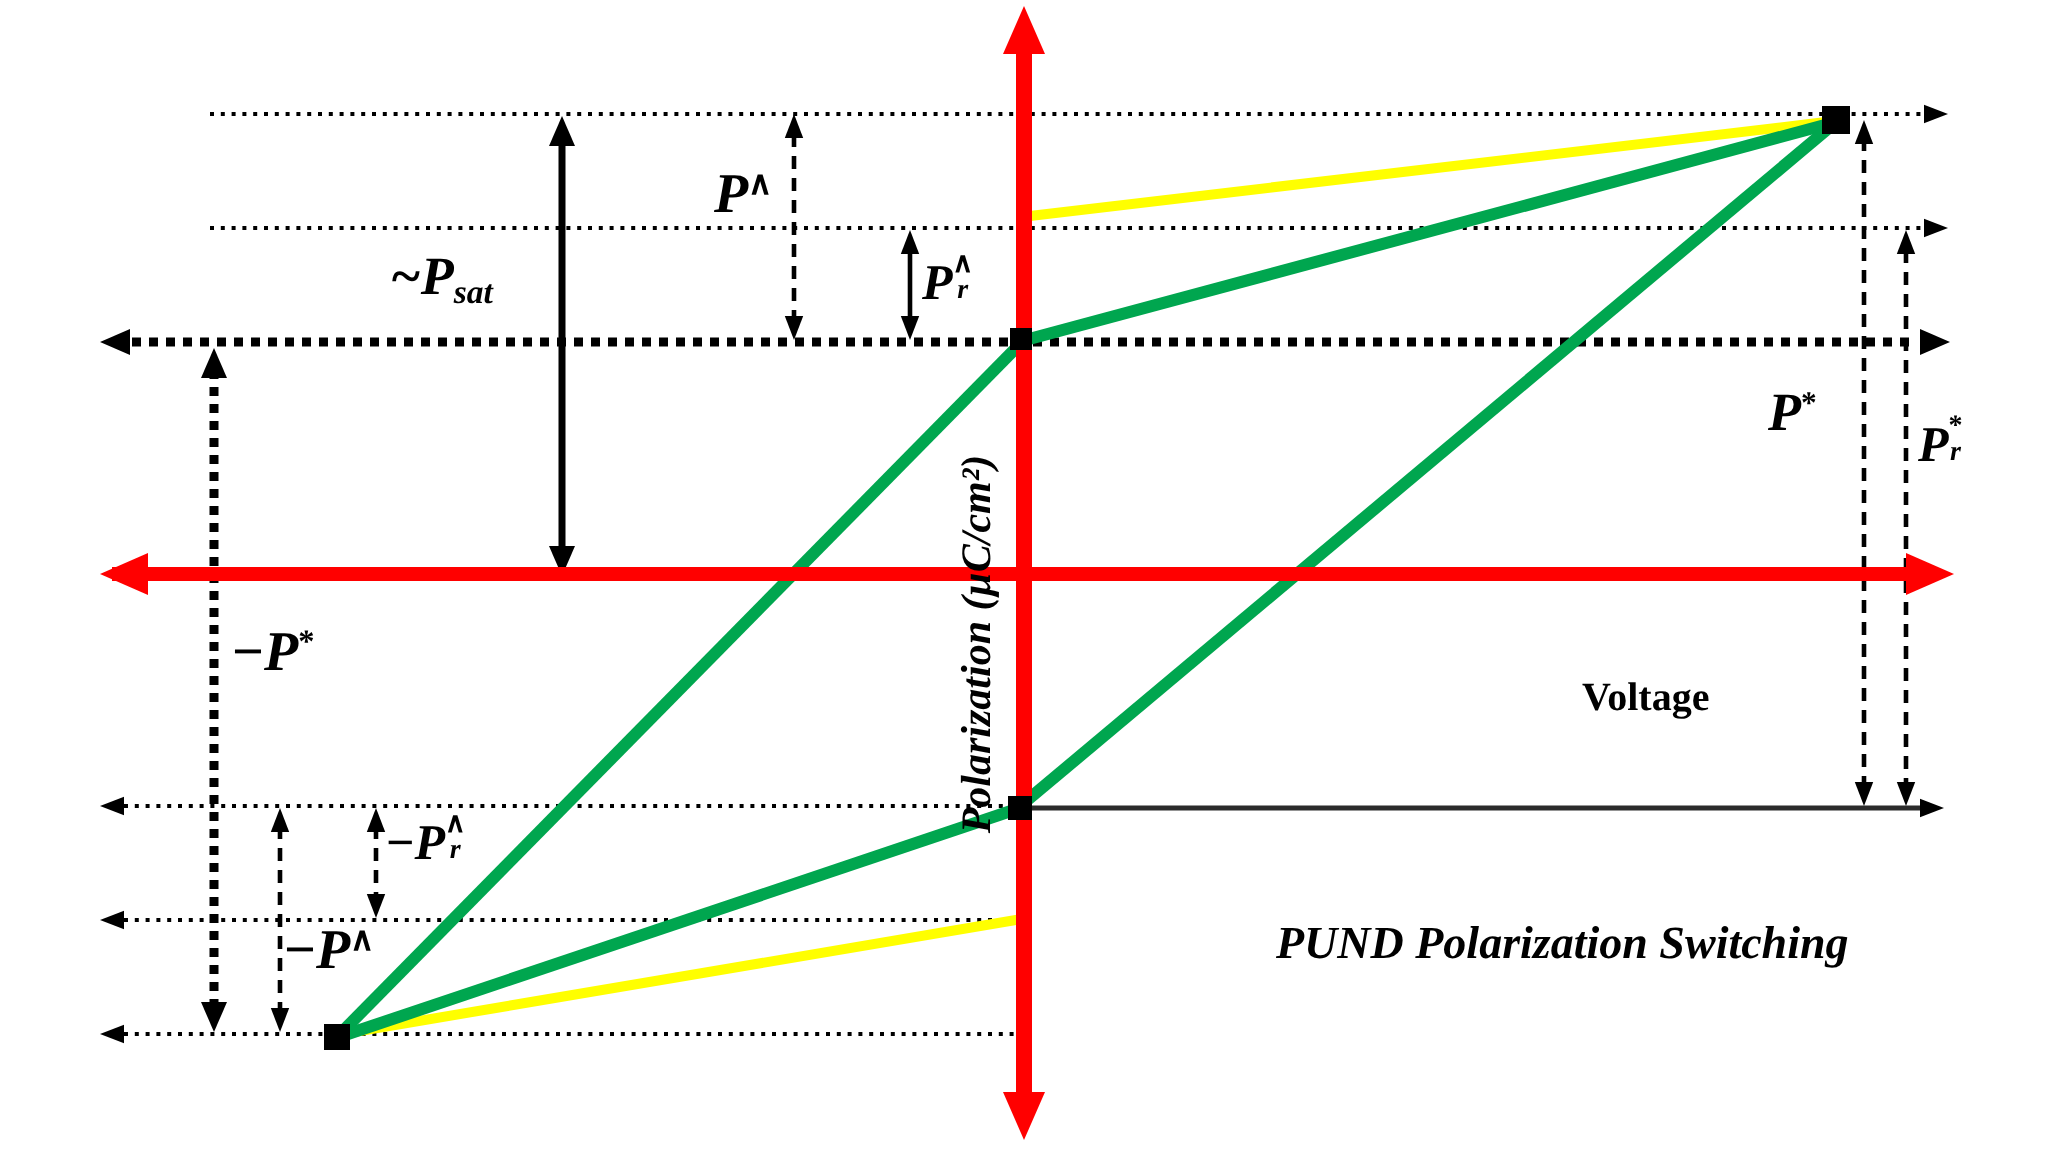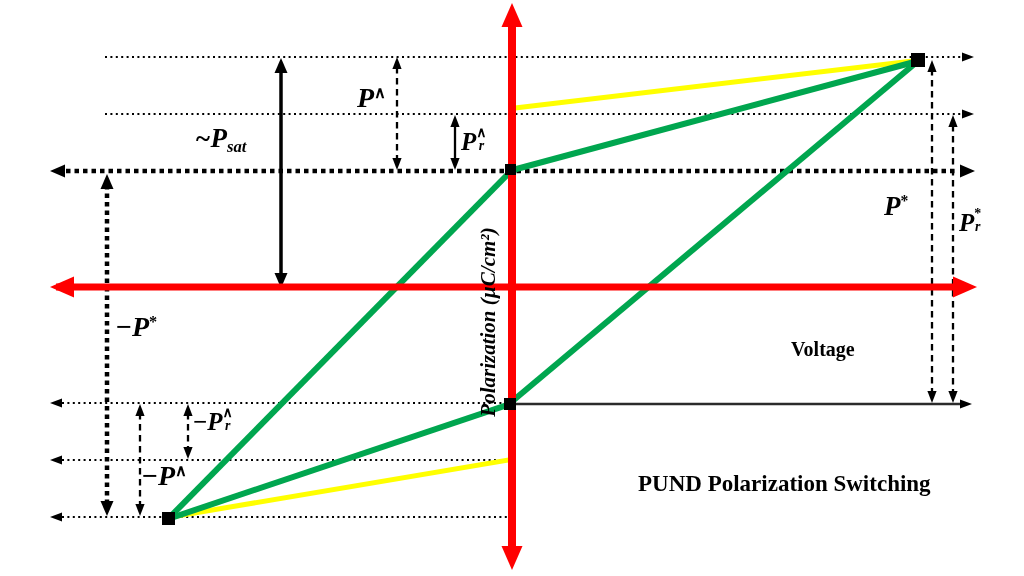--- a/index.html
+++ b/index.html
@@ -156,15 +156,15 @@
 </div>
 
 <div class="lbl" style="left:142px;top:462px;font-size:28px;">
   <span class="sgn">−</span><span class="bse">P</span><span class="sup">∧</span>
 </div>
 
 <div class="lbl-roman" style="left:791px;top:300px;font-size:20px;margin-top:39px;">Voltage</div>
 
 <div id="yaxis-label">Polarization (µC/cm²)</div>
 
-<div class="lbl-roman" style="left:638px;top:472px;font-size:23px;">PUND Polarization Switching</div>
+<div class="lbl-roman" style="left:638px;top:460px;font-size:23px;font-style:italic;">PUND Polarization Switching</div>
 
 </div>
 
 </body></html>

